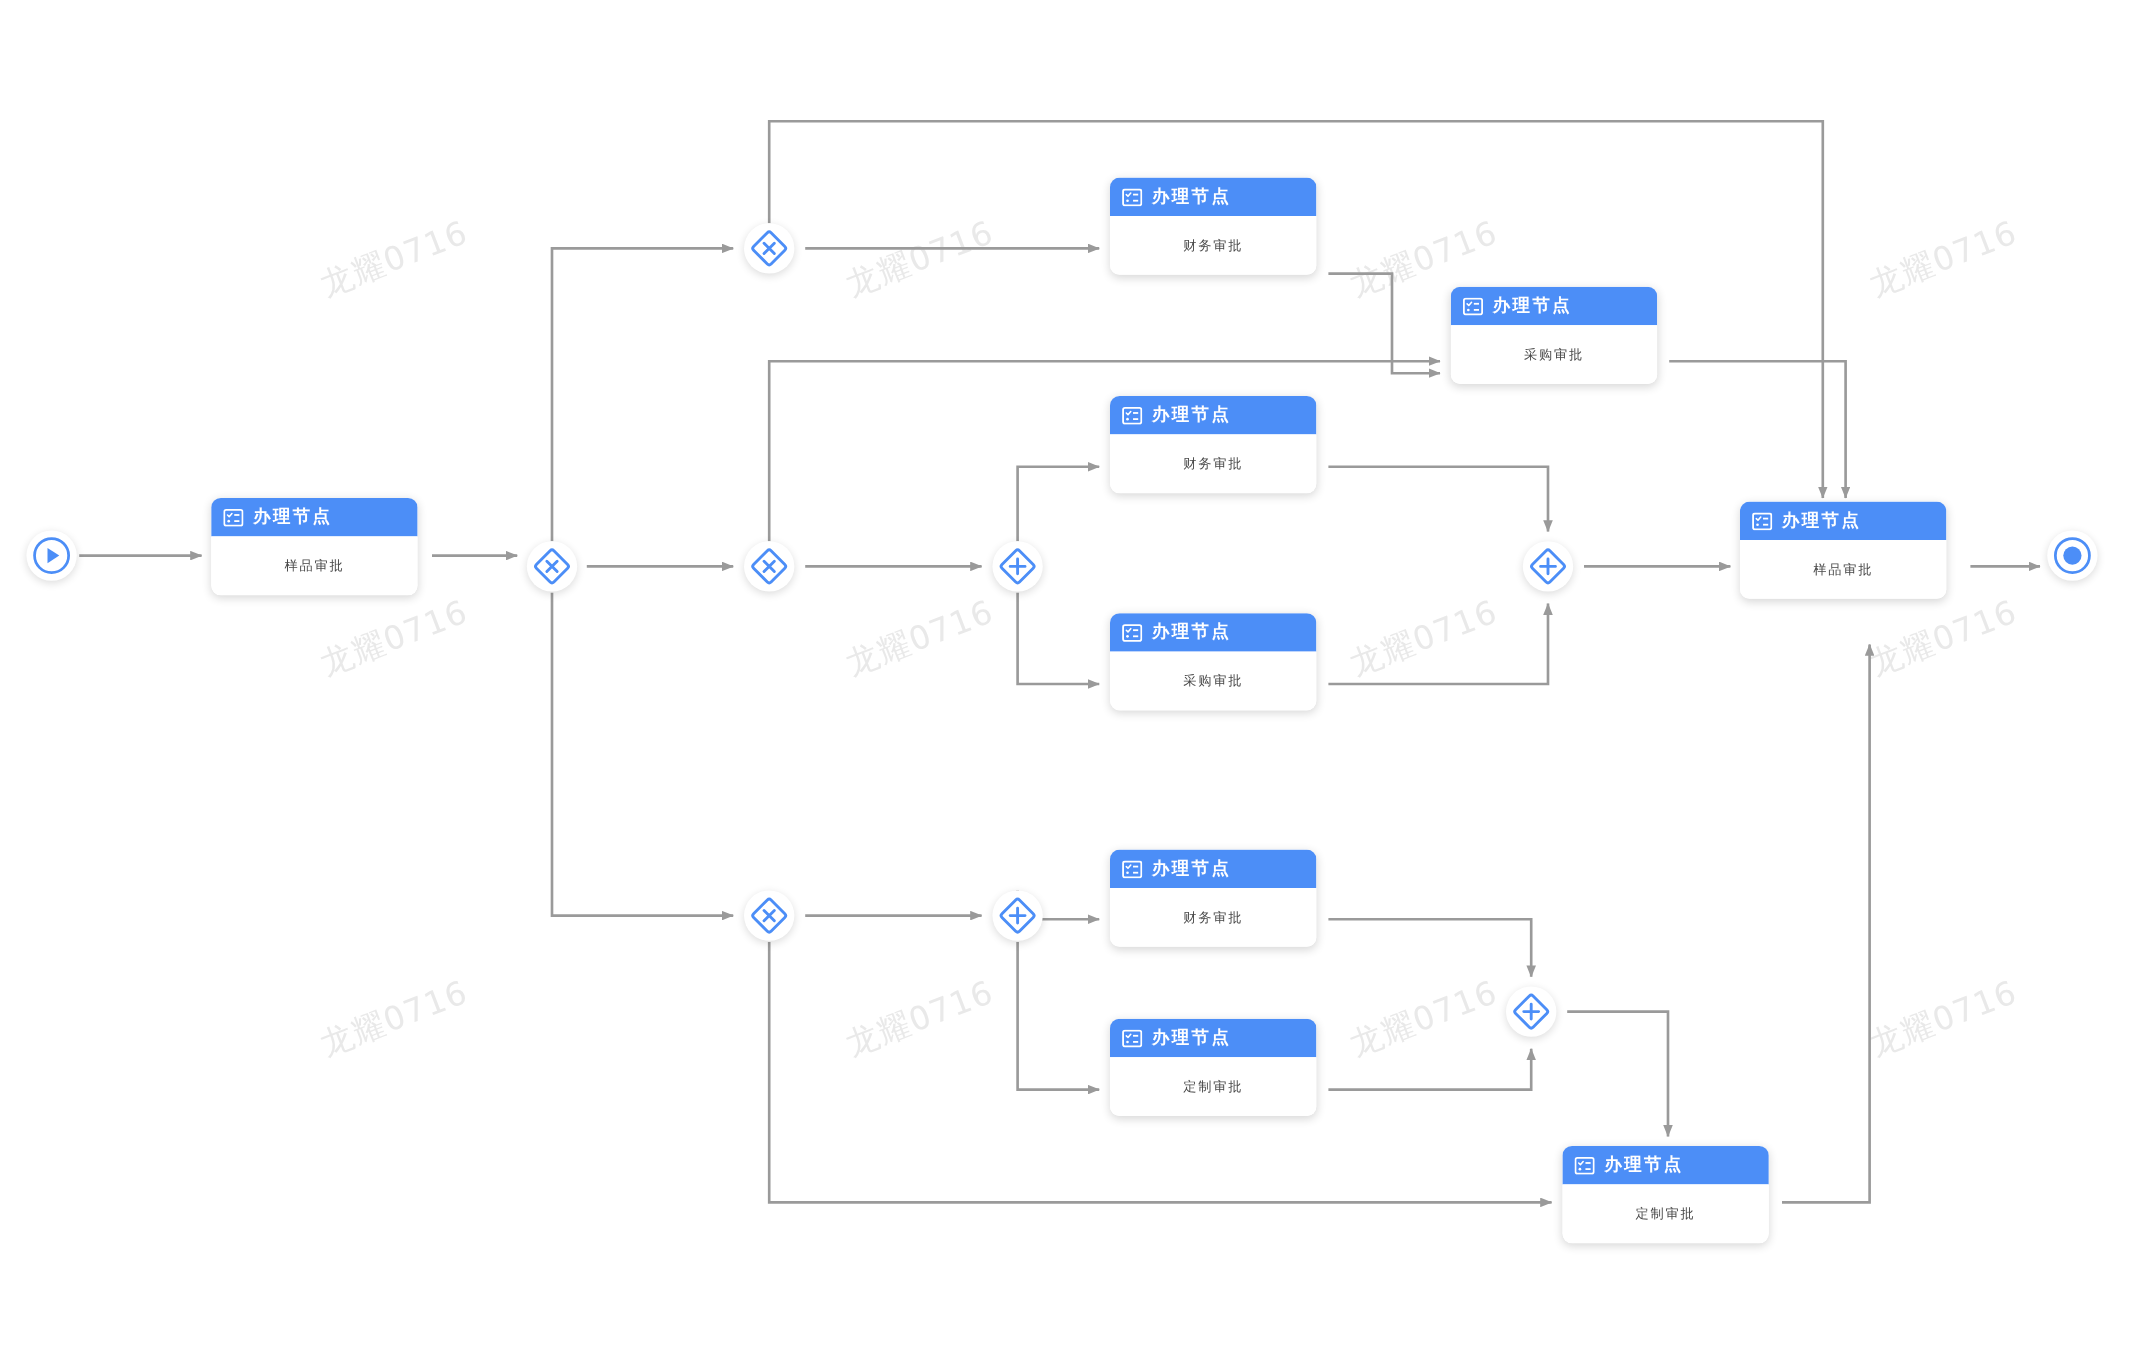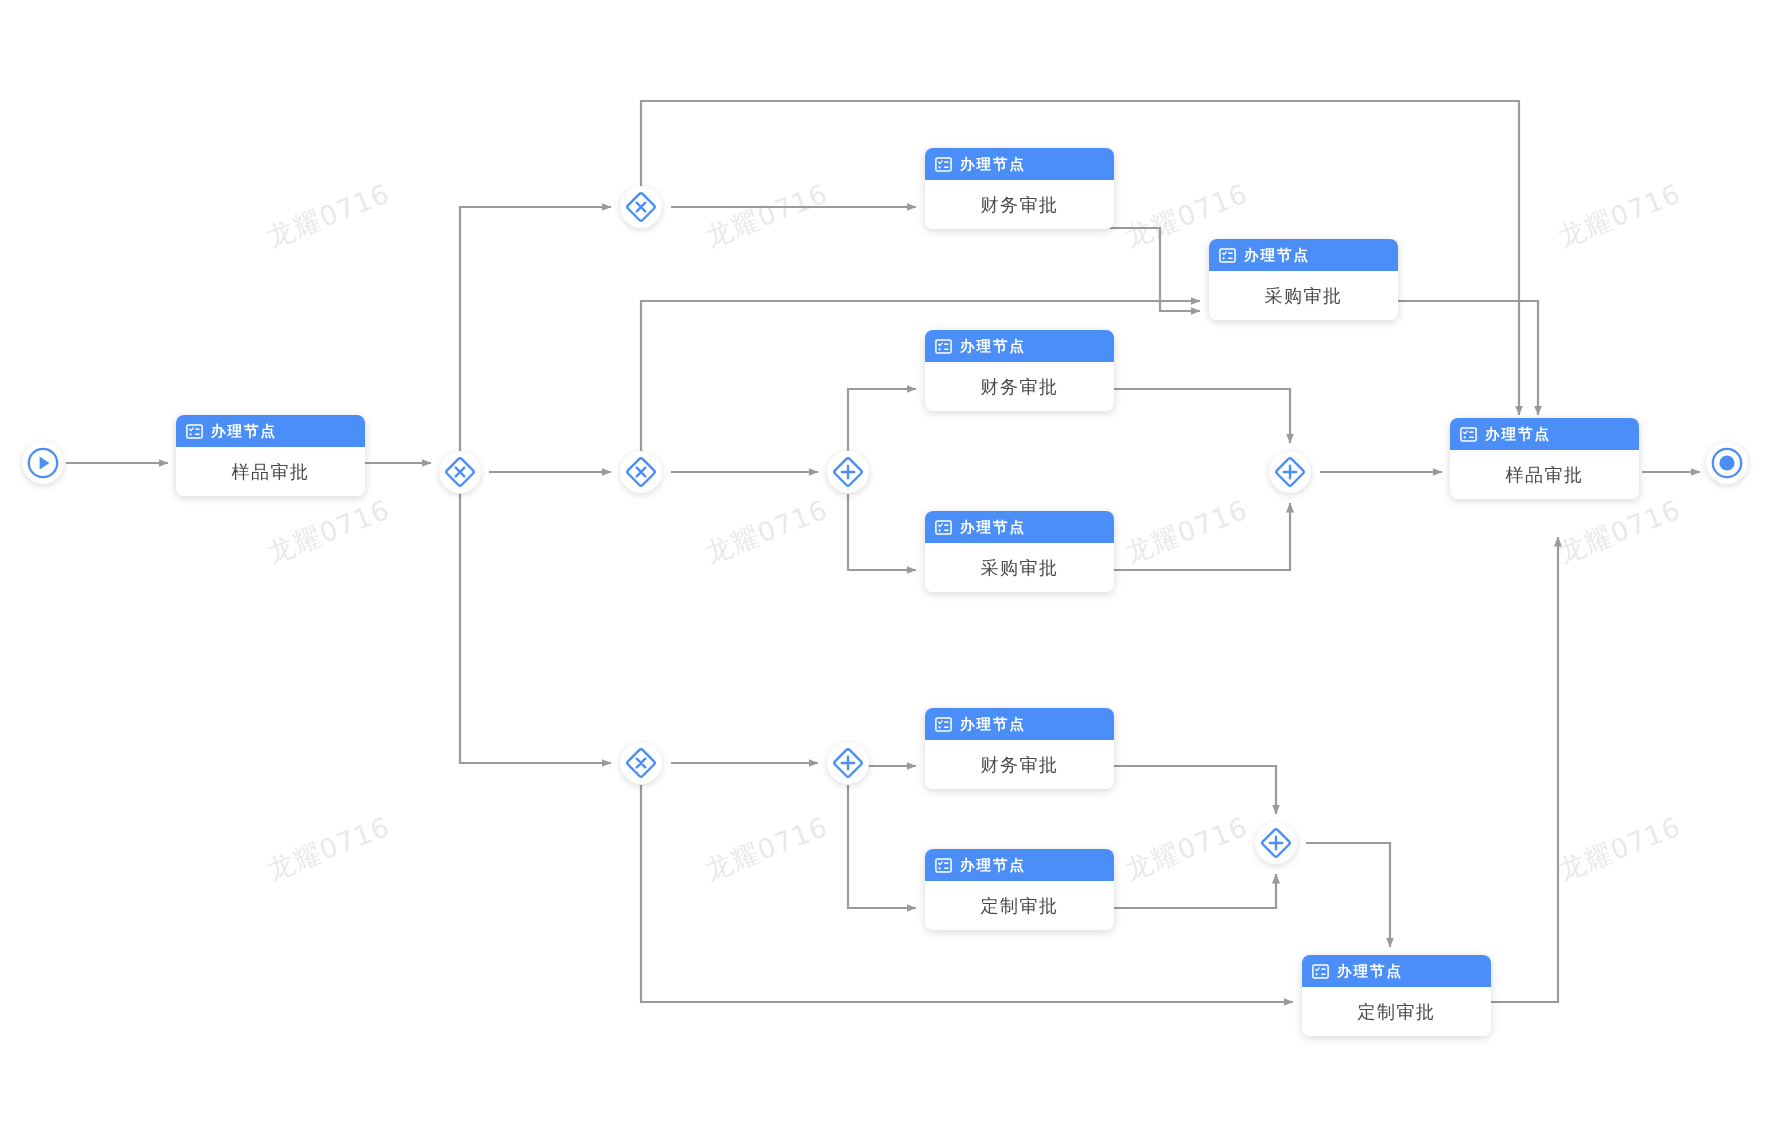--- a/index.html
+++ b/index.html
@@ -32,21 +32,21 @@
   
   #edges {
     position: absolute;
     left: 0; top: 0;
     width: 1790px; height: 1122px;
     pointer-events: none;
   }
   
   .task {
     position: absolute;
-    width: 189px;
+    width: 172px;
     background: #ffffff;
     border-radius: 8px;
     box-shadow: 0 2px 8px rgba(0,0,0,0.16);
     overflow: hidden;
     z-index: 5;
     cursor: pointer;
   }
   .task-head {
     height: 32px;
     background: #4c8ef7;
@@ -70,21 +70,21 @@
   }
   .task-body {
     height: 49px;
     display: flex;
     align-items: center;
     justify-content: center;
     background: #ffffff;
   }
   .task-label {
     color: #494949;
-    font-size: 18px;
+    font-size: 11px;
     letter-spacing: 1.5px;
     font-family: "DejaVu Sans", sans-serif;
   }
   
   .rnode {
     position: absolute;
     border-radius: 50%;
     background: #ffffff;
     box-shadow: 0 2px 7px rgba(0,0,0,0.14);
     display: flex;

